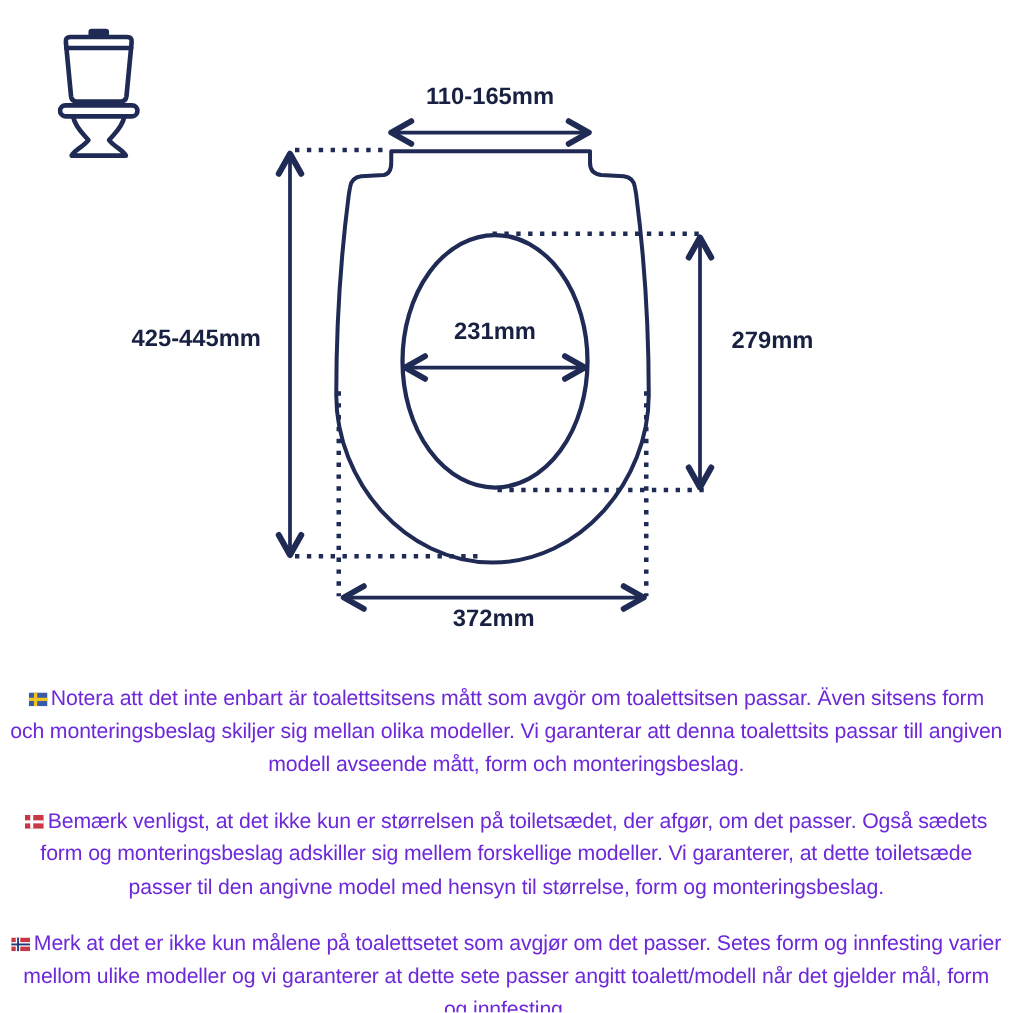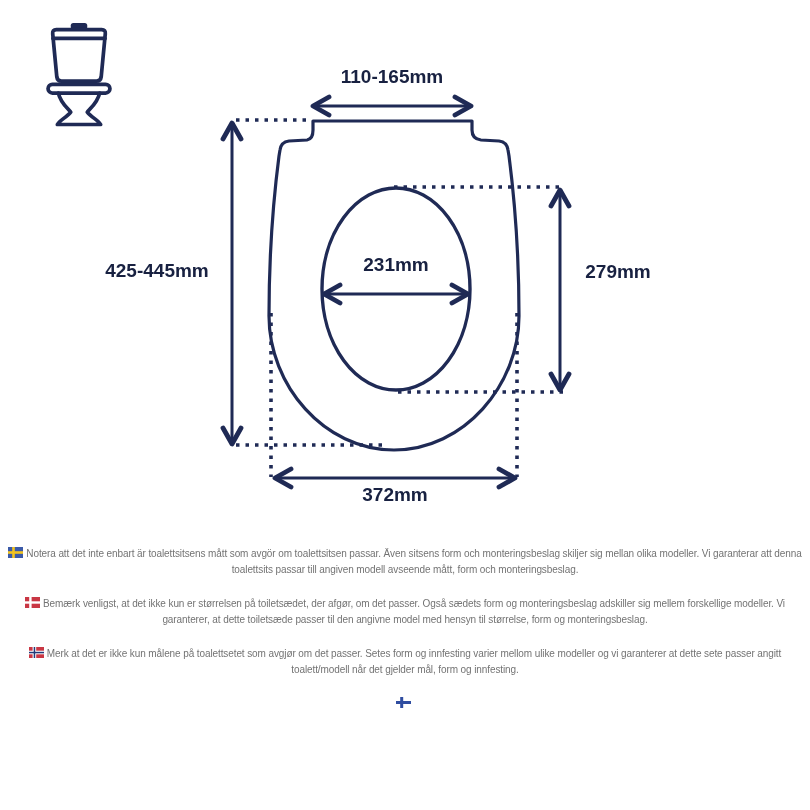--- a/index.html
+++ b/index.html
@@ -2,21 +2,21 @@
 <html><head>
 <meta charset="utf-8">
 <style>
   html,body{margin:0;padding:0;background:#fff;}
   .canvas{position:relative;width:810px;height:810px;background:#ffffff;overflow:hidden;
           font-family:"Liberation Sans", sans-serif;}
   .toilet-icon{position:absolute;left:46px;top:21px;width:66px;height:108px;}
   .diagram{position:absolute;left:0;top:0;width:810px;height:540px;}
   .dim-label{font-family:"Liberation Sans", sans-serif;font-weight:bold;font-size:19px;fill:#182141;}
   .notes{position:absolute;left:0;right:0;top:546px;padding:0 8px;text-align:center;}
-  .note{margin:0 0 19px 0;font-size:10px;line-height:1.55;color:#737373;letter-spacing:-0.1px;}
+  .note{margin:0 0 19px 0;font-size:17px;line-height:1.55;color:#6d28d9;letter-spacing:-0.1px;}
   .flag{display:inline-block;width:15px;height:11px;vertical-align:-1px;margin-right:3px;}
   .flag svg{display:block;width:15px;height:11px;}
 </style>
 </head>
 <body>
 
 <div class="canvas">
 
   <svg class="toilet-icon" viewBox="0 0 64 104" fill="none" stroke="#1f2a55" stroke-width="3.6" stroke-linejoin="round" stroke-linecap="round">
     <rect x="24" y="1.5" width="16" height="6.5" rx="2.5" fill="#1f2a55" stroke="none"></rect>

